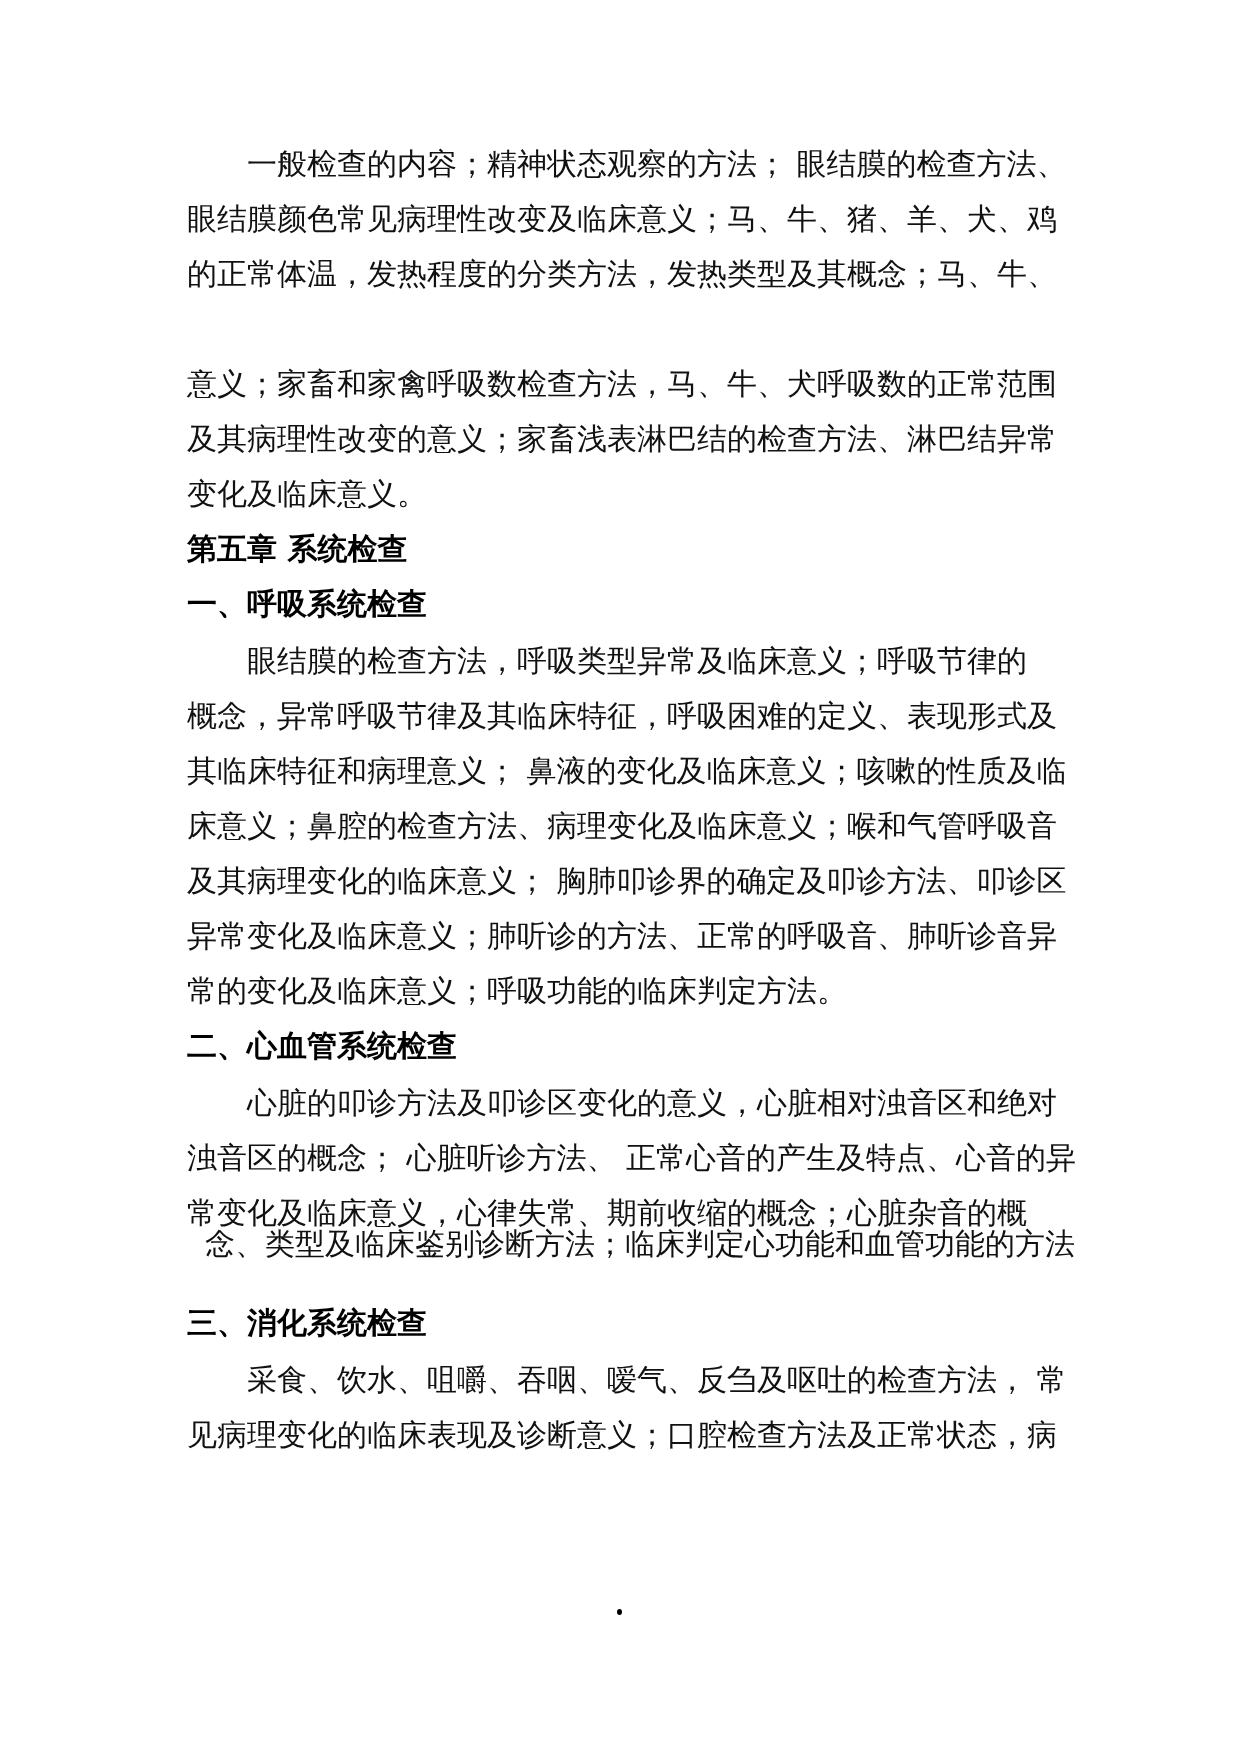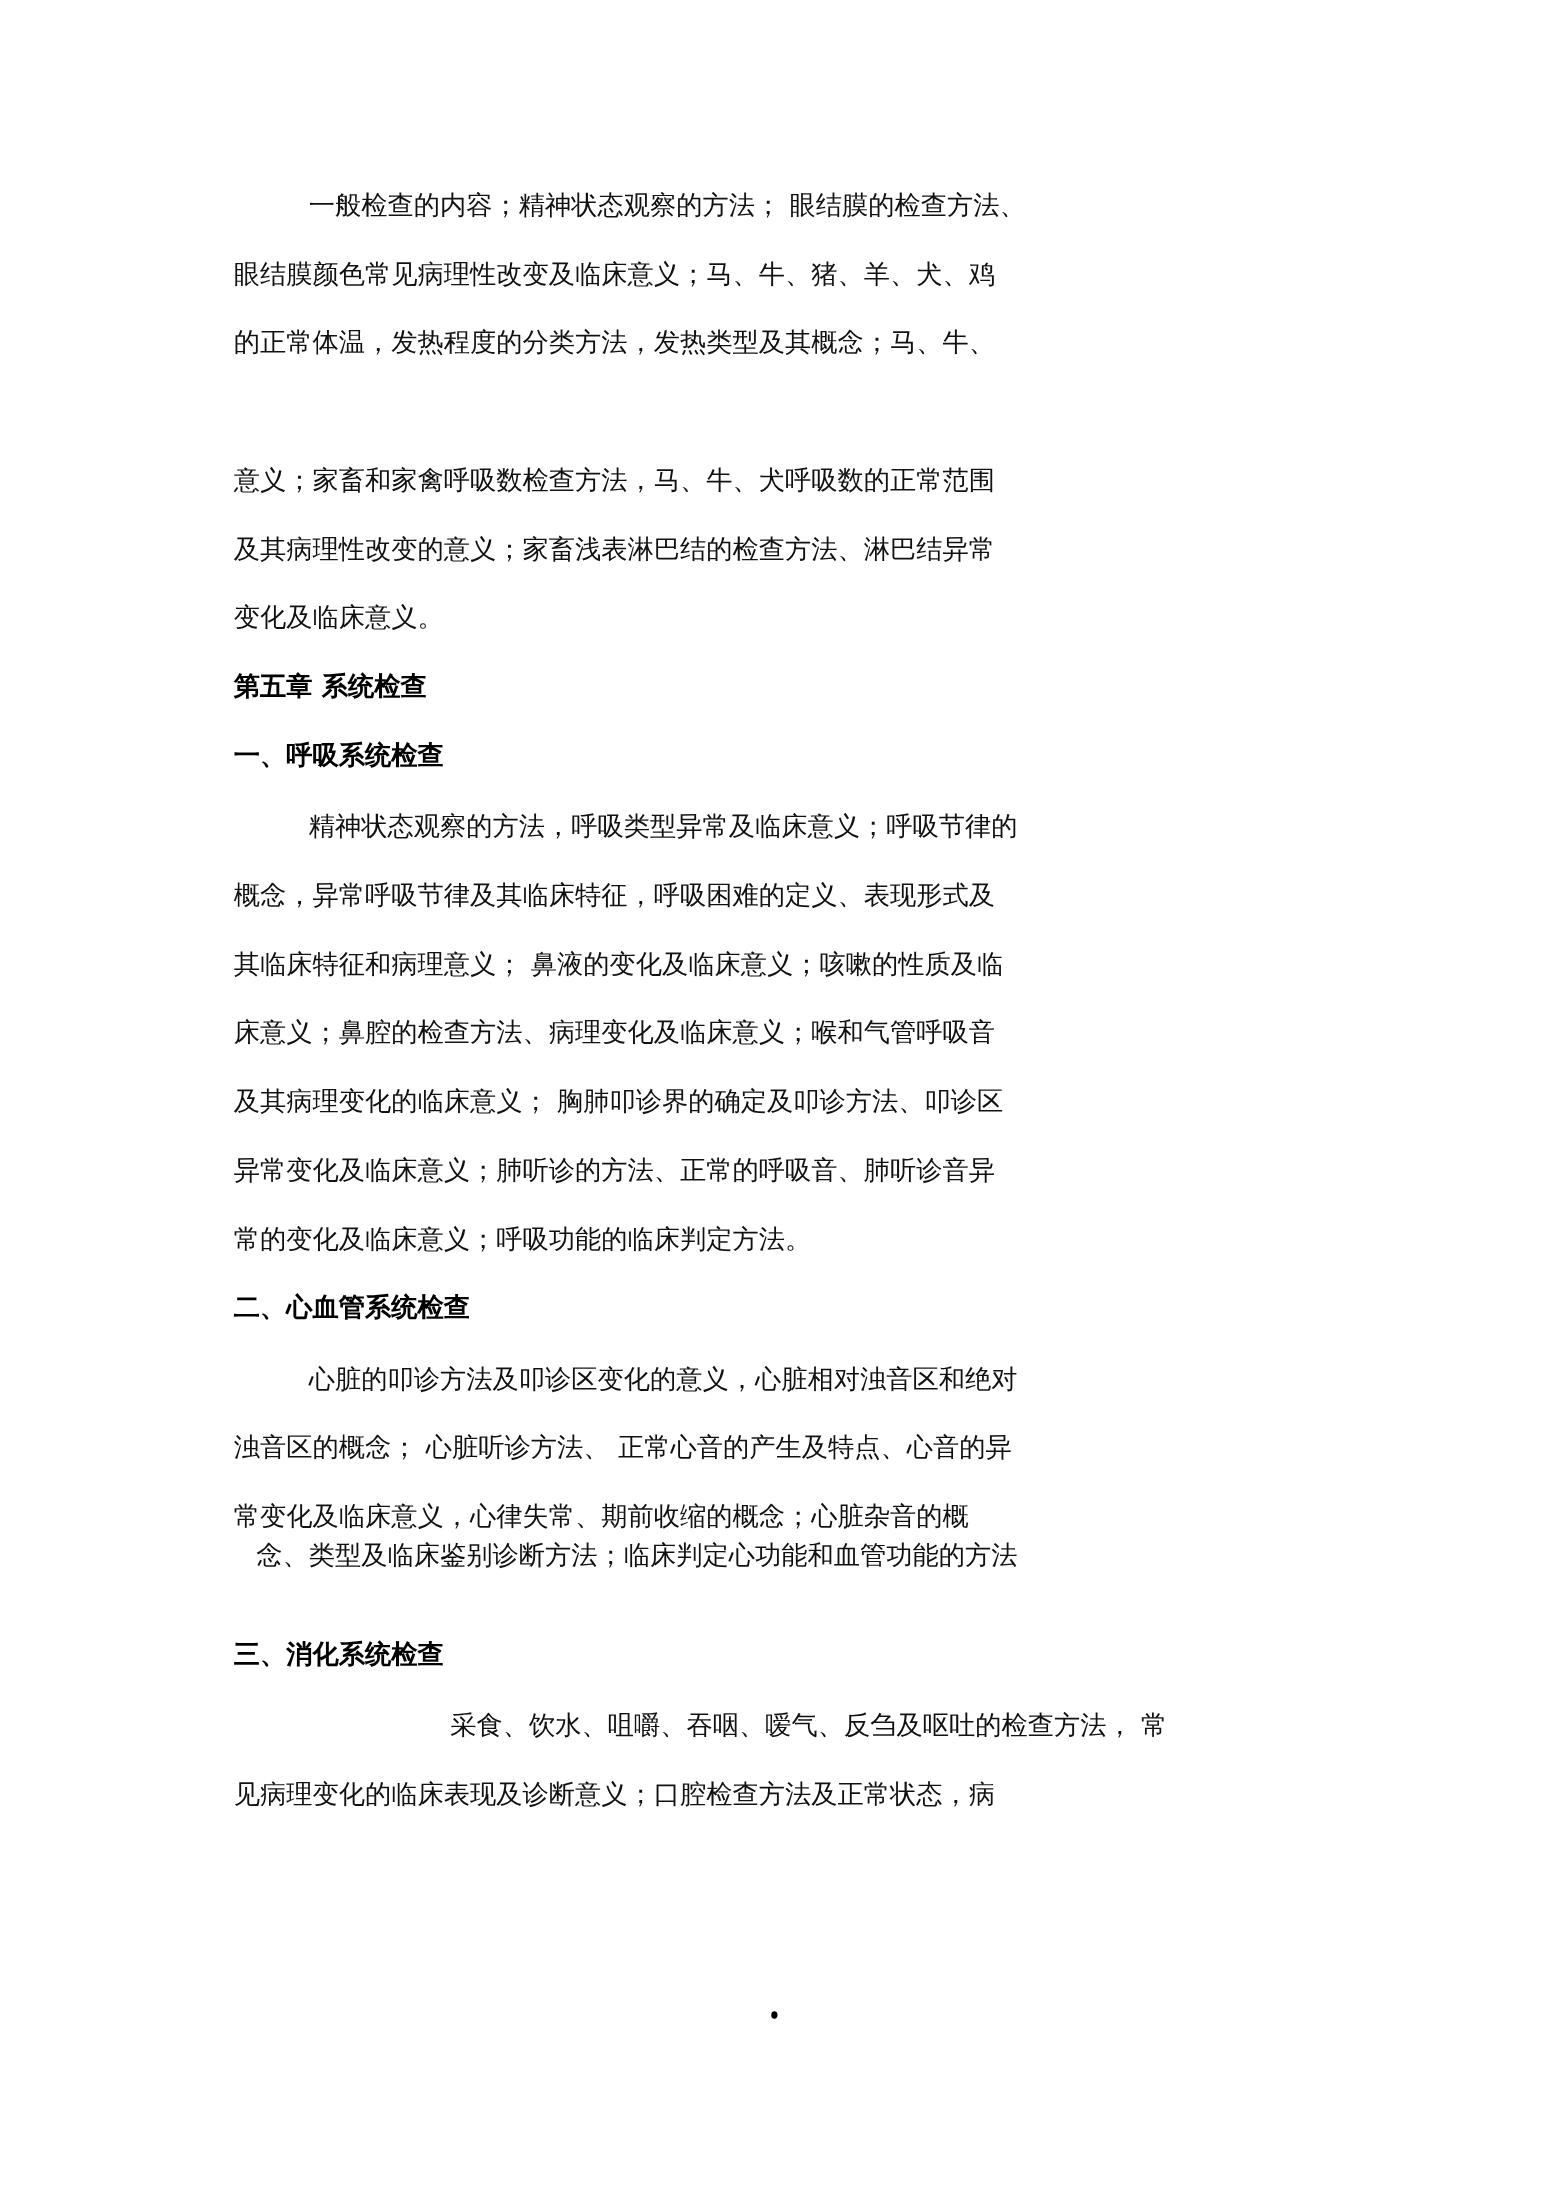--- a/index.html
+++ b/index.html
@@ -19,21 +19,21 @@
       position: absolute;
       left: 0;
       top: 0;
       width: 1240px;
       height: 1754px;
     }
     .line {
       position: absolute;
       left: 187px;
       width: 860px;
-      font-size: 21px;
+      font-size: 30px;
       line-height: 36px;
       height: 40px;
       white-space: nowrap;
       letter-spacing: 0px;
       color: #111111;
     }
     .line.indent {
       left: 247px;
       width: 800px;
     }
@@ -60,21 +60,21 @@
   <div class="line indent" style="top:146px;">一般检查的内容；精神状态观察的方法；  眼结膜的检查方法、</div>
   <div class="line" style="top:201px;">眼结膜颜色常见病理性改变及临床意义；马、牛、猪、羊、犬、鸡</div>
   <div class="line" style="top:256px;">的正常体温，发热程度的分类方法，发热类型及其概念；马、牛、</div>
   <div class="line" style="top:366px;">意义；家畜和家禽呼吸数检查方法，马、牛、犬呼吸数的正常范围</div>
   <div class="line" style="top:421px;">及其病理性改变的意义；家畜浅表淋巴结的检查方法、淋巴结异常</div>
   <div class="line" style="top:476px;">变化及临床意义。</div>
 
   <div class="line heading" style="top:531px;">第五章  系统检查</div>
 
   <div class="line heading" style="top:586px;">一、呼吸系统检查</div>
-  <div class="line indent" style="top:643px;">精神状态观察的方法，呼吸类型异常及临床意义；呼吸节律的</div>
+  <div class="line indent" style="top:643px;">眼结膜的检查方法，呼吸类型异常及临床意义；呼吸节律的</div>
   <div class="line" style="top:698px;">概念，异常呼吸节律及其临床特征，呼吸困难的定义、表现形式及</div>
   <div class="line" style="top:753px;">其临床特征和病理意义；  鼻液的变化及临床意义；咳嗽的性质及临</div>
   <div class="line" style="top:808px;">床意义；鼻腔的检查方法、病理变化及临床意义；喉和气管呼吸音</div>
   <div class="line" style="top:863px;">及其病理变化的临床意义；  胸肺叩诊界的确定及叩诊方法、叩诊区</div>
   <div class="line" style="top:918px;">异常变化及临床意义；肺听诊的方法、正常的呼吸音、肺听诊音异</div>
   <div class="line" style="top:973px;">常的变化及临床意义；呼吸功能的临床判定方法。</div>
 
   <div class="line heading" style="top:1028px;">二、心血管系统检查</div>
   <div class="line indent" style="top:1085px;">心脏的叩诊方法及叩诊区变化的意义，心脏相对浊音区和绝对</div>
   <div class="line" style="top:1140px;">浊音区的概念；  心脏听诊方法、  正常心音的产生及特点、心音的异</div>

